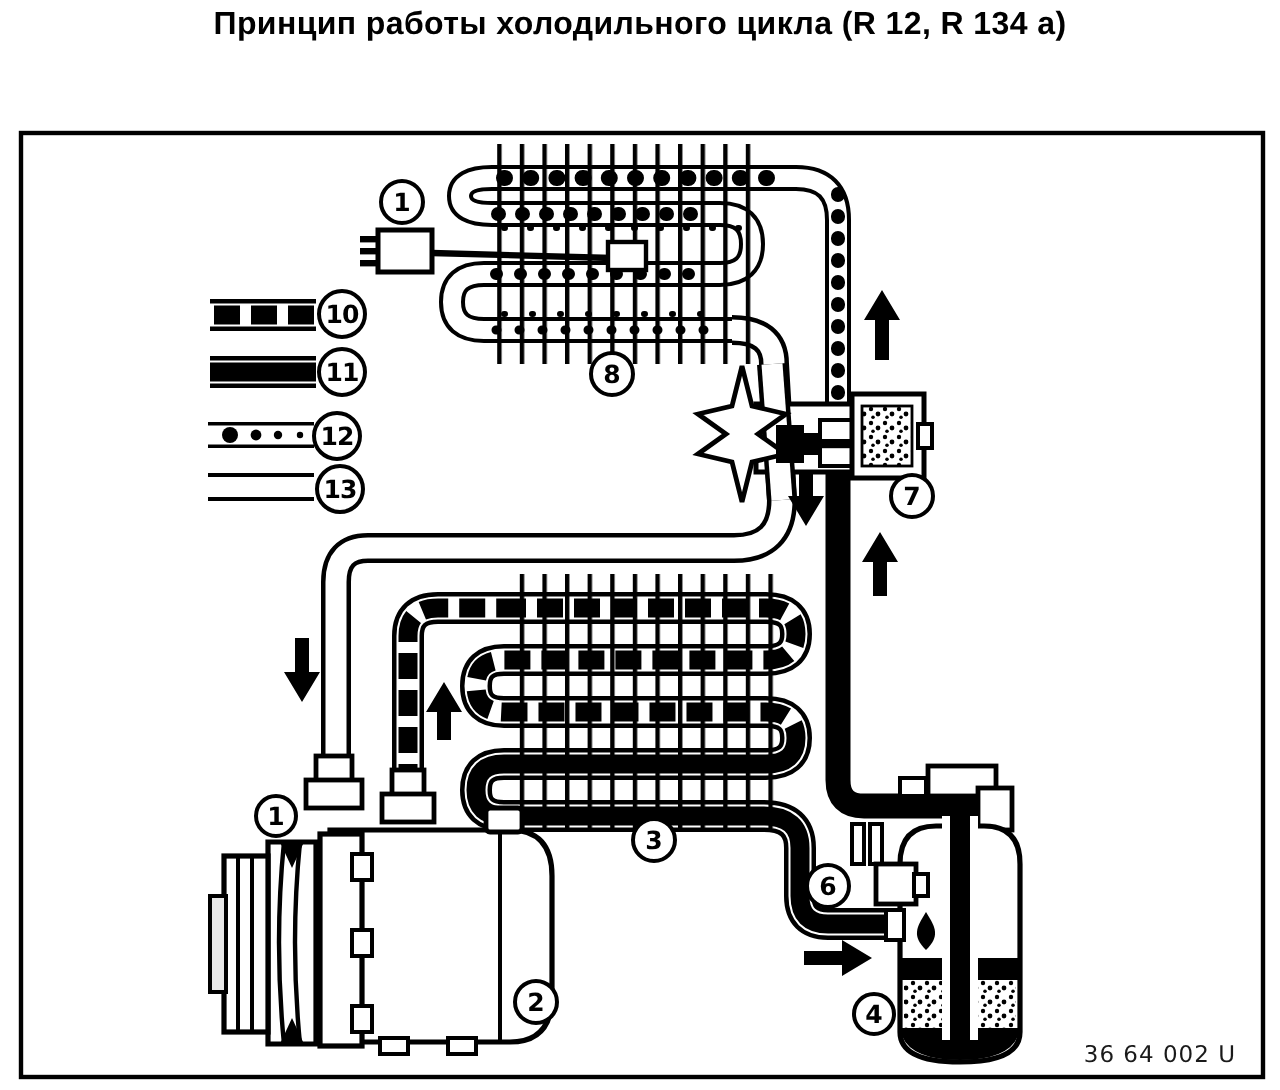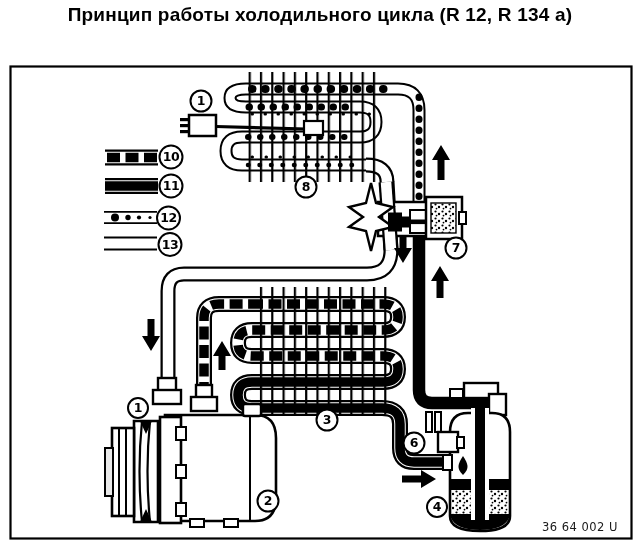--- a/index.html
+++ b/index.html
@@ -1,19 +1,19 @@
 <!DOCTYPE html>
 <html><head>
 <meta charset="utf-8">
 <style>
   html,body{margin:0;padding:0;background:#fff;}
   .stage{position:relative;width:640px;height:545px;background:#fff;overflow:hidden;
          font-family:"Liberation Sans",sans-serif;}
   .title{position:absolute;top:4px;left:0;width:640px;text-align:center;
-         font-size:19px;font-weight:bold;color:#000;letter-spacing:.2px;}
+         font-size:16px;font-weight:bold;color:#000;letter-spacing:.2px;}
   svg{position:absolute;top:0;left:0;}
   text{font-family:"DejaVu Sans","Liberation Sans",sans-serif;font-weight:bold;fill:#000;}
   .n1{font-size:12.5px;}
   .n2{font-size:12.5px;letter-spacing:-0.5px;}
   .code{font-weight:normal;font-size:11.5px;fill:#1a1a1a;letter-spacing:.5px;}
 </style>
 </head>
 <body>
 
 <div class="stage">

